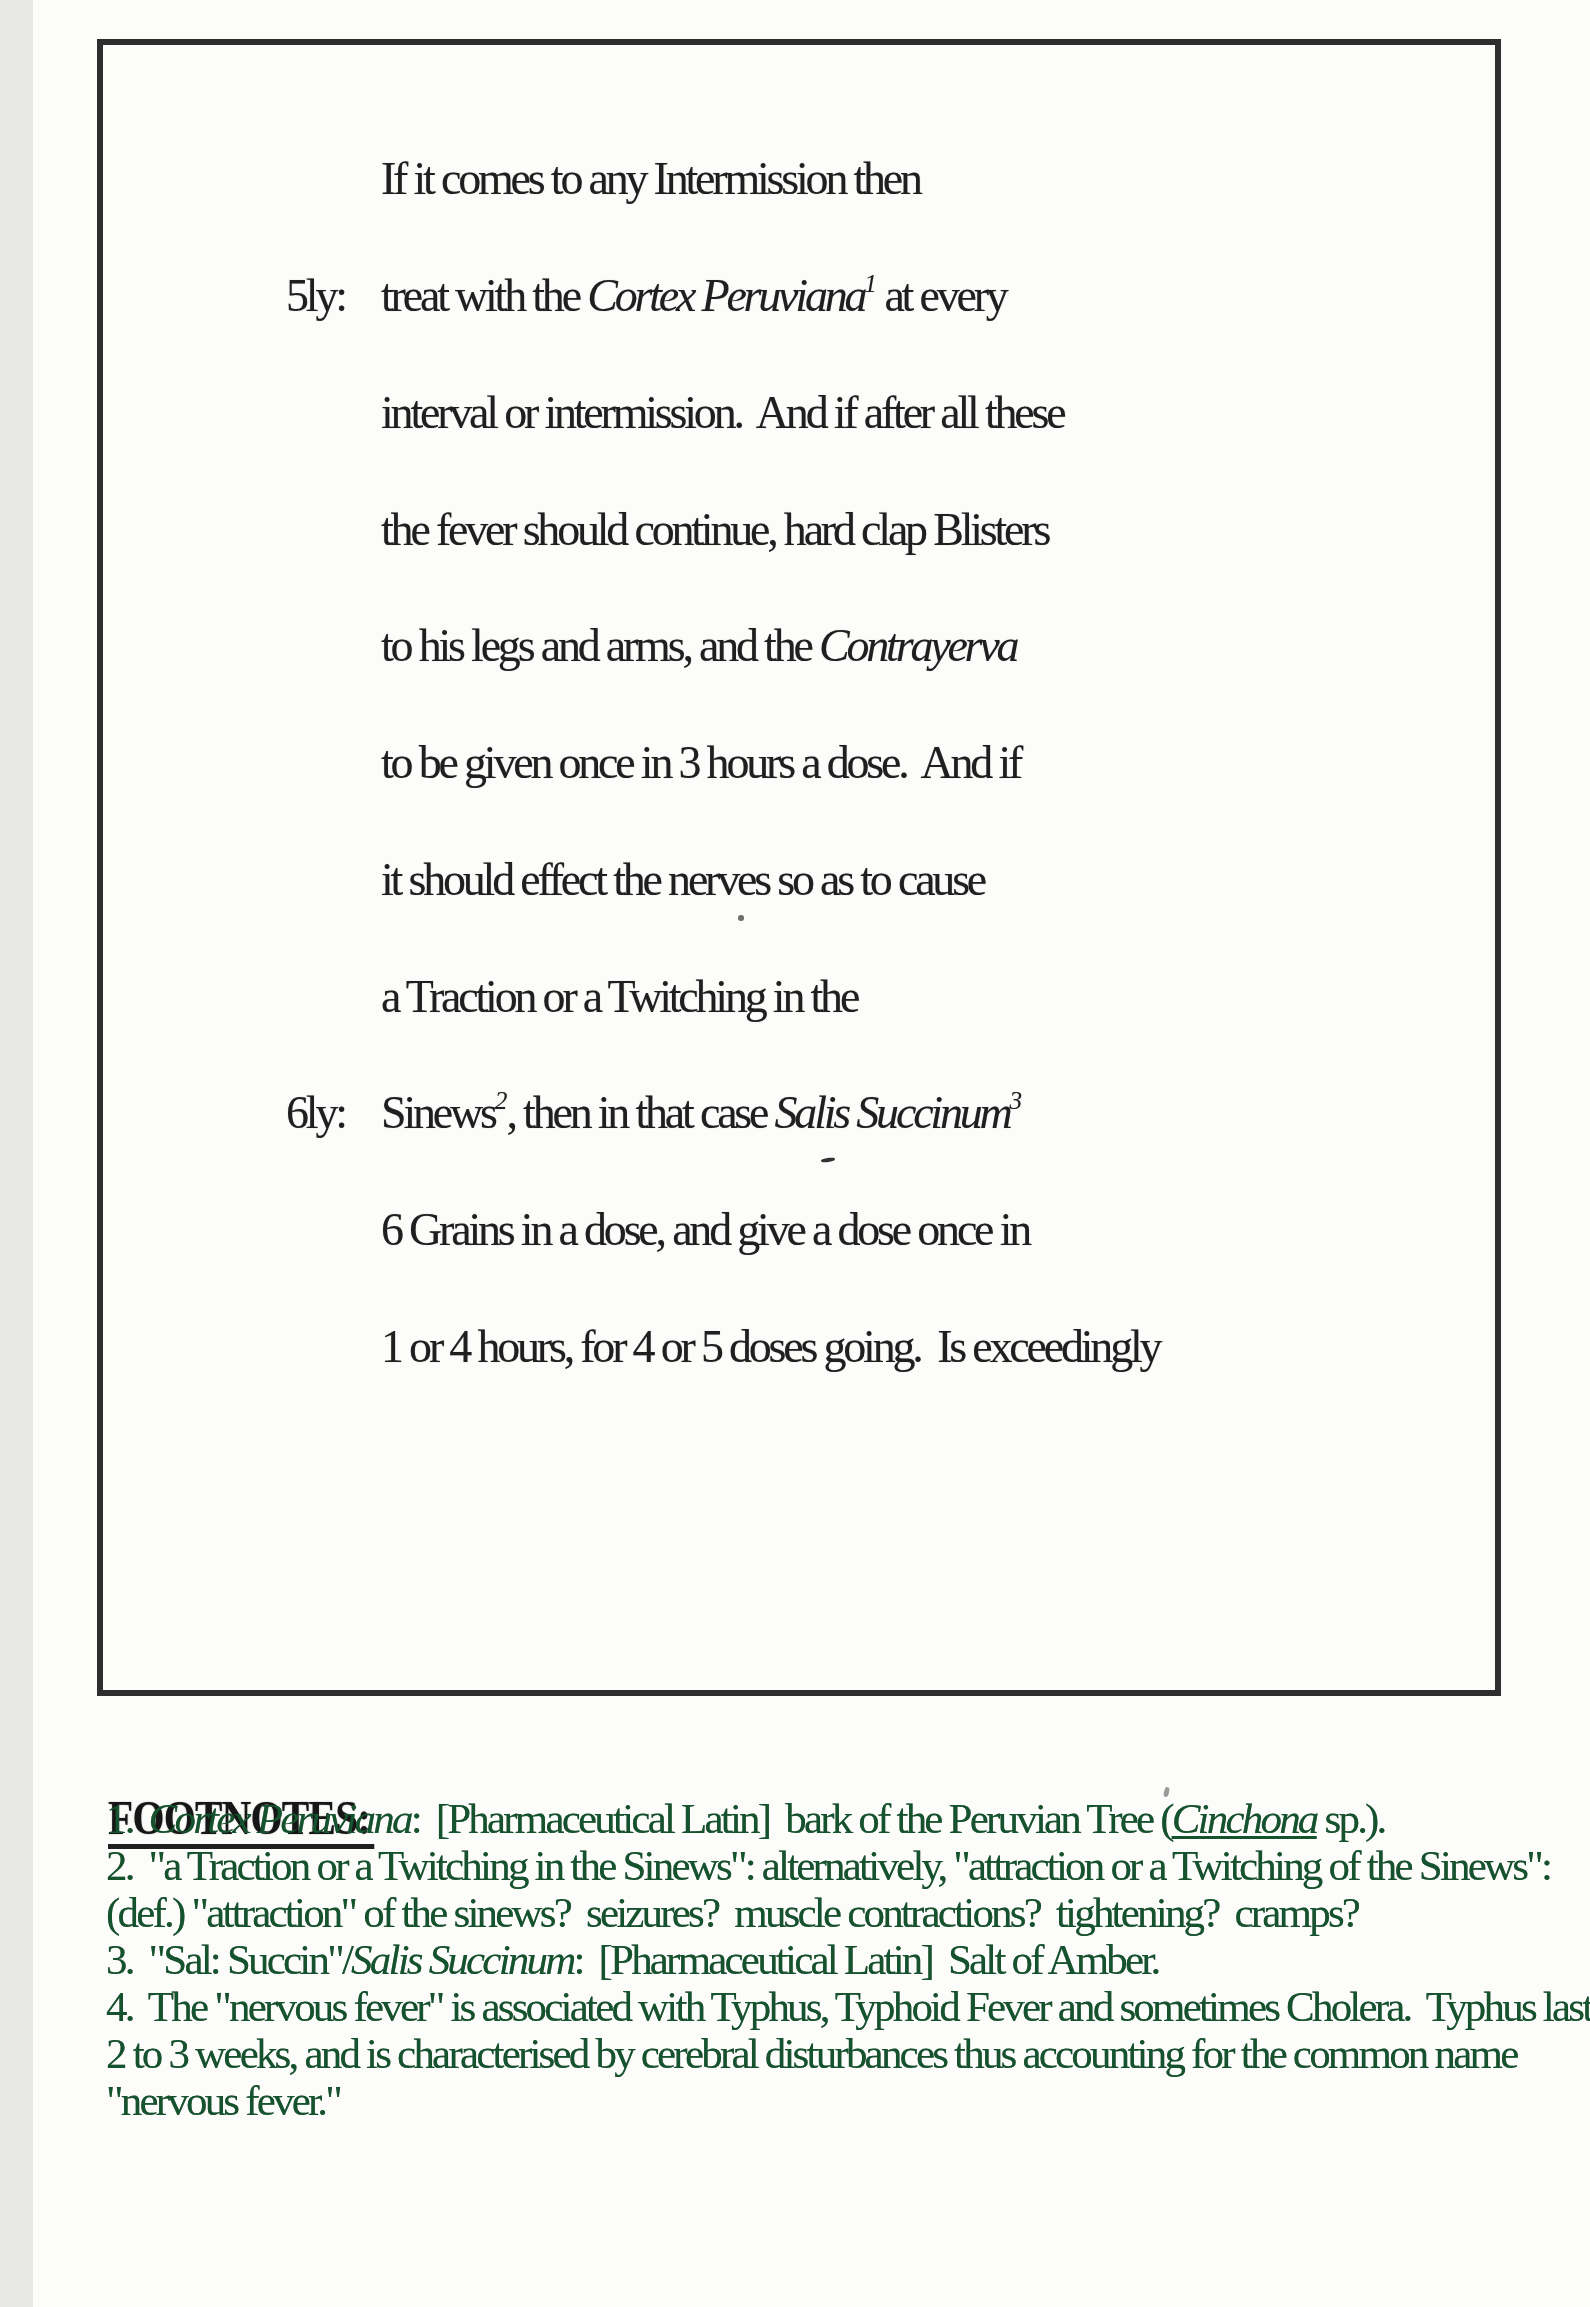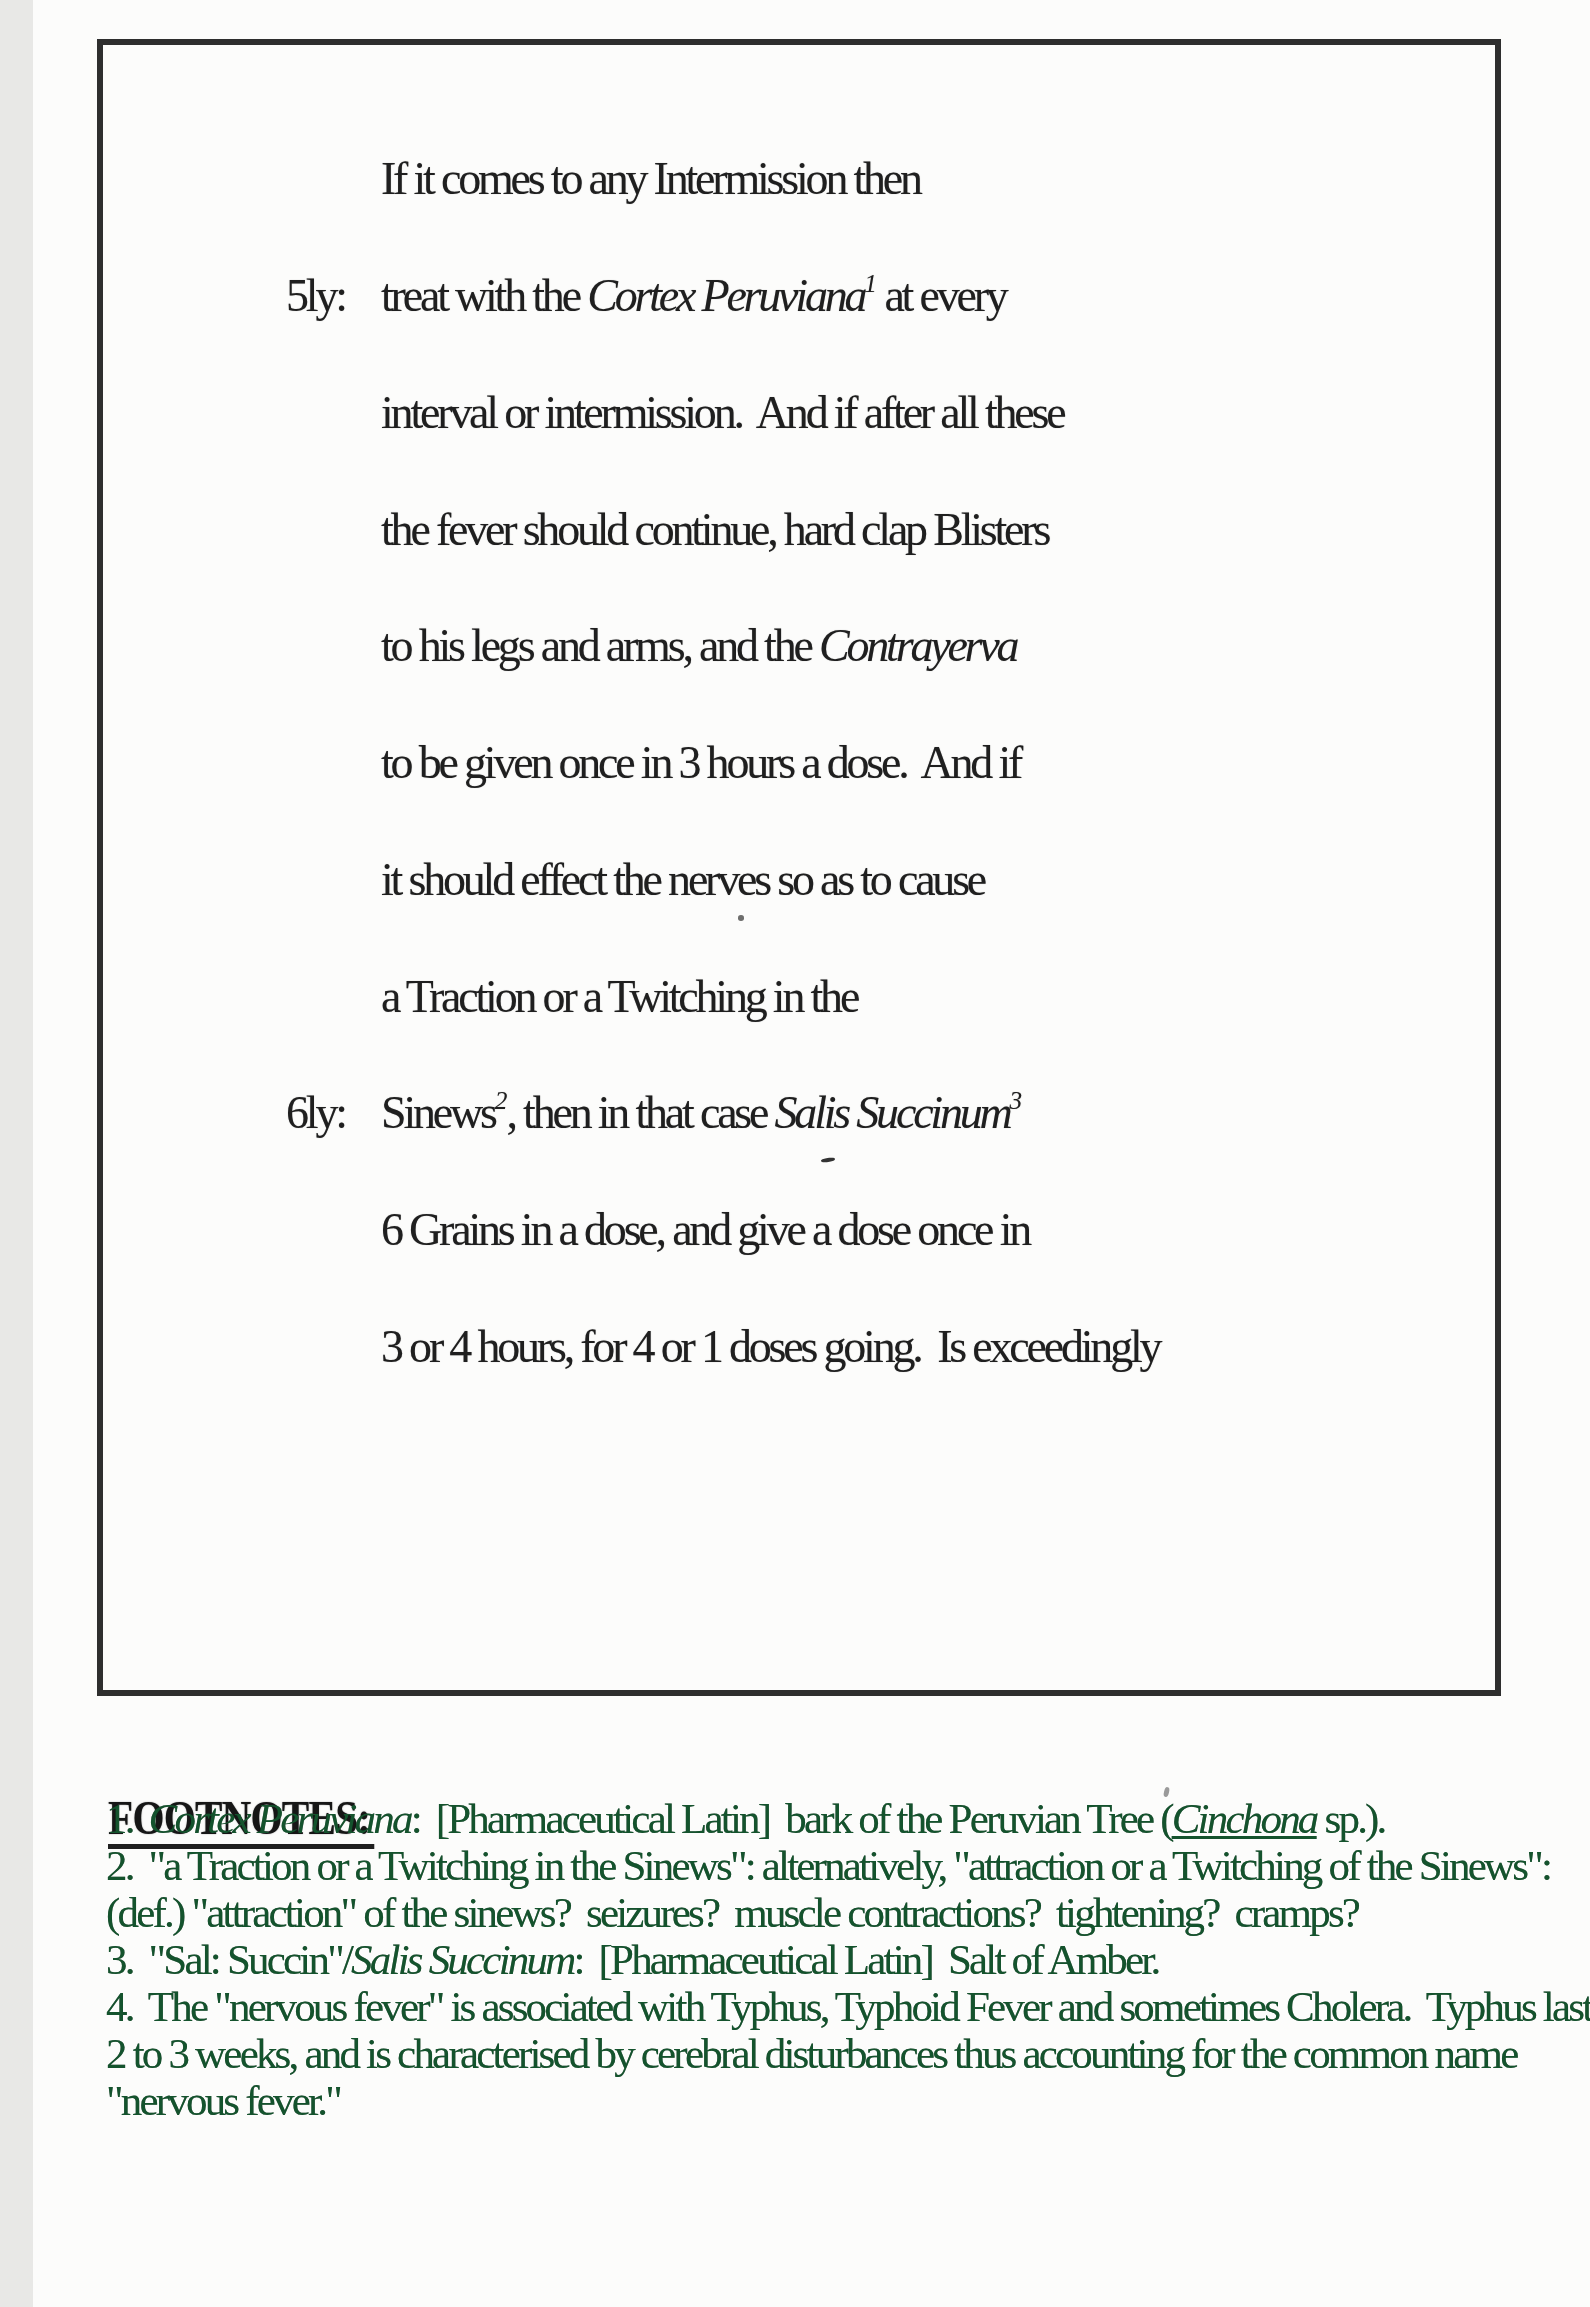--- a/index.html
+++ b/index.html
@@ -84,21 +84,21 @@
   <div class="ms-line" style="top:740px"><span>to be given once in 3 hours a dose.  And if</span></div>
 
   <div class="ms-line" style="top:974px"><span>a Traction or a Twitching in the</span></div>
 
   <div class="ms-line" style="top:857px"><span>it should effect the nerves so as to cause</span></div>
 
   <div class="ms-line" style="top:1090px"><span class="ms-label">6ly:</span><span>Sinews</span><span class="sup it">2</span><span>, then in that case </span><span class="it">Salis Succinum</span><span class="sup it">3</span></div>
 
   <div class="ms-line" style="top:1207px"><span>6 Grains in a dose, and give a dose once in</span></div>
 
-  <div class="ms-line" style="top:1324px"><span>3 or 4 hours, for 4 or 1 doses going.  Is exceedingly</span></div>
+  <div class="ms-line" style="top:1324px"><span>1 or 4 hours, for 4 or 5 doses going.  Is exceedingly</span></div>
 
 
   <div class="fn-heading">FOOTNOTES:</div>
 
   <div class="fns">
     <p><span>1.  </span><span class="it">Cortex Peruviana</span><span>:  [Pharmaceutical Latin]  bark of the Peruvian Tree (</span><span class="it ul">Cinchona</span><span> sp.).</span></p>
     <p><span>2.  "a Traction or a Twitching in the Sinews": alternatively, "attraction or a Twitching of the Sinews":  (def.) "attraction" of the sinews?  seizures?  muscle contractions?  tightening?  cramps?</span></p>
     <p><span>3.  "Sal: Succin"/</span><span class="it">Salis Succinum</span><span>:  [Pharmaceutical Latin]  Salt of Amber.</span></p>
     <p><span>4.  The "nervous fever" is associated with Typhus, Typhoid Fever and sometimes Cholera.  Typhus lasts 2 to 3 weeks, and is characterised by cerebral disturbances thus accounting for the common name "nervous fever."</span></p>
   </div>

